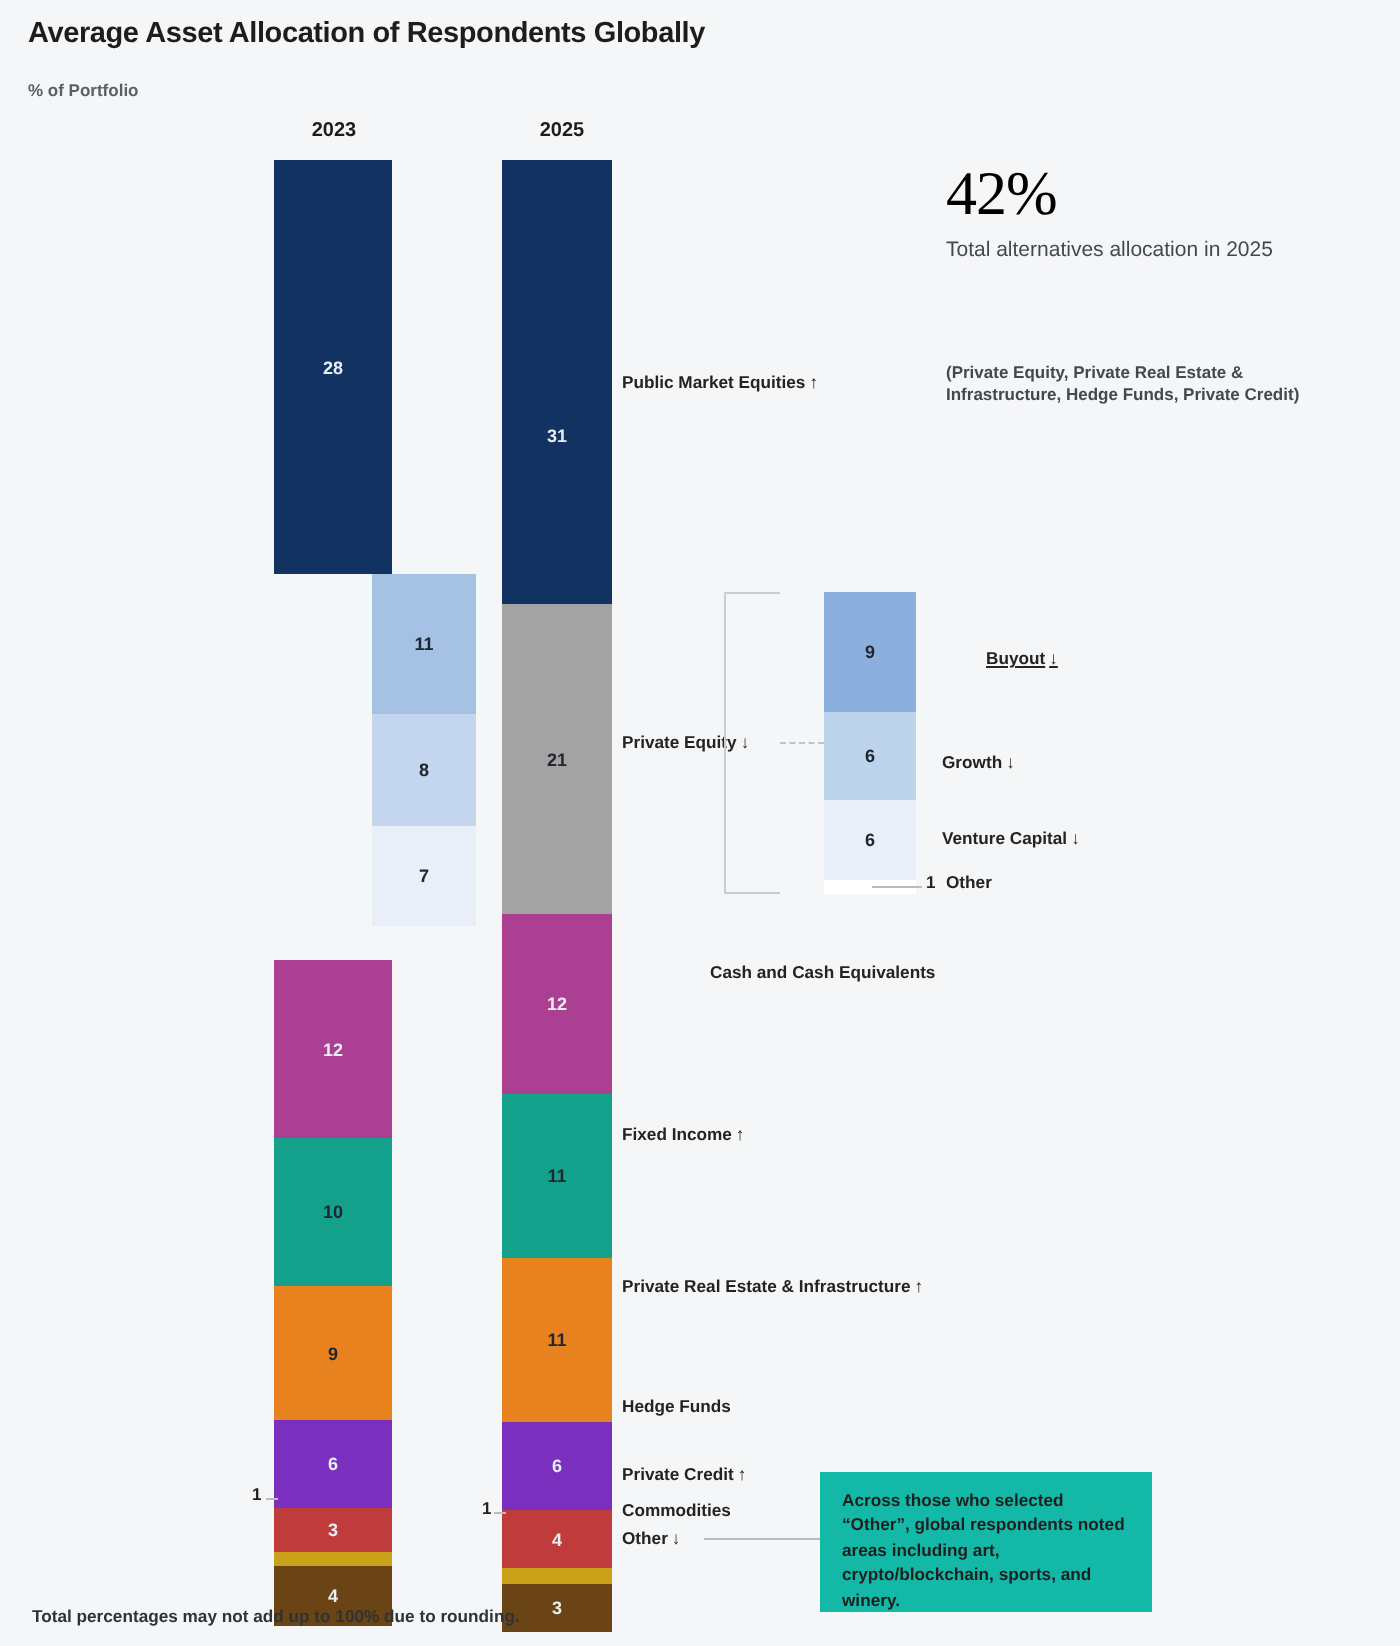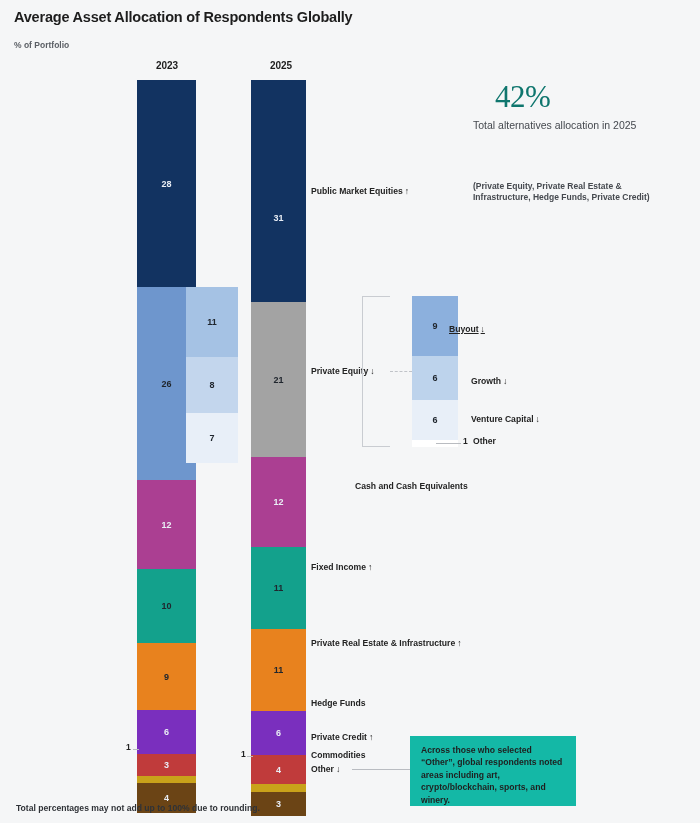--- a/index.html
+++ b/index.html
@@ -61,24 +61,24 @@
     justify-content: center;
     font-size: 9px;
     font-weight: bold;
   }
   .seg.light-text { color: #e9eef5; }
   .seg.dark-text  { color: #20262e; }
 
   
   .big-stat {
     position: absolute;
-    left: 495px;
+    left: 473px;
     top: 79px;
     font-size: 31px;
-    color: #0f766e;
+    color: #000000;
     font-family: "Liberation Serif", serif;
     letter-spacing: -0.5px;
   }
   .stat-line {
     position: absolute;
     left: 473px;
     top: 119px;
     font-size: 10.5px;
     color: #45494f;
   }
@@ -166,23 +166,20 @@
   <div class="title">Average Asset Allocation of Respondents Globally</div>
   <div class="subtitle">% of Portfolio</div>
 
   <div class="year-label" style="left:127px; top:60px;">2023</div>
   <div class="year-label" style="left:241px; top:60px;">2025</div>
 
   <div class="bar-col" style="left:137px; top:80px; width:59px; height:696px;">
     <div class="seg light-text" style="top:0px;   height:207px; background:#123361;text-align:right;">
         <span>28</span>
       </div>
-    <div class="seg dark-text" style="top:207px; height:193px; background:#6e96cd;">
-        <span>26</span>
-      </div>
     <div class="seg light-text" style="top:400px; height:89px;  background:#ab3f92;">
         <span>12</span>
       </div>
     <div class="seg dark-text" style="top:489px; height:74px;  background:#13a18c;">
         <span>10</span>
       </div>
     <div class="seg dark-text" style="top:563px; height:67px;  background:#e8821e;">
         <span>9</span>
       </div>
     <div class="seg light-text" style="top:630px; height:44px;  background:#7a2fbe;">
@@ -291,21 +288,21 @@
       </div>
     <div class="seg dark-text" style="top:60px;  height:44px; background:#bdd3ec;">
         <span>6</span>
       </div>
     <div class="seg dark-text" style="top:104px; height:40px; background:#e8eff8;">
         <span>6</span>
       </div>
     <div class="seg" style="top:144px; height:7px;  background:#ffffff;"></div>
   </div>
 
-  <div class="cat-label" style="left:449px; top:324px;text-decoration:underline;">
+  <div class="cat-label" style="left:493px; top:324px;text-decoration:underline;">
     <span>Buyout</span><span class="arrow">↓</span>
   </div>
   <div class="cat-label" style="left:471px; top:376px;">
     <span>Growth</span><span class="arrow">↓</span>
   </div>
   <div class="cat-label" style="left:471px; top:414px;">
     <span>Venture Capital</span><span class="arrow">↓</span>
   </div>
 
   <div class="leader" style="left:436px; top:443px; width:25px;"></div>

